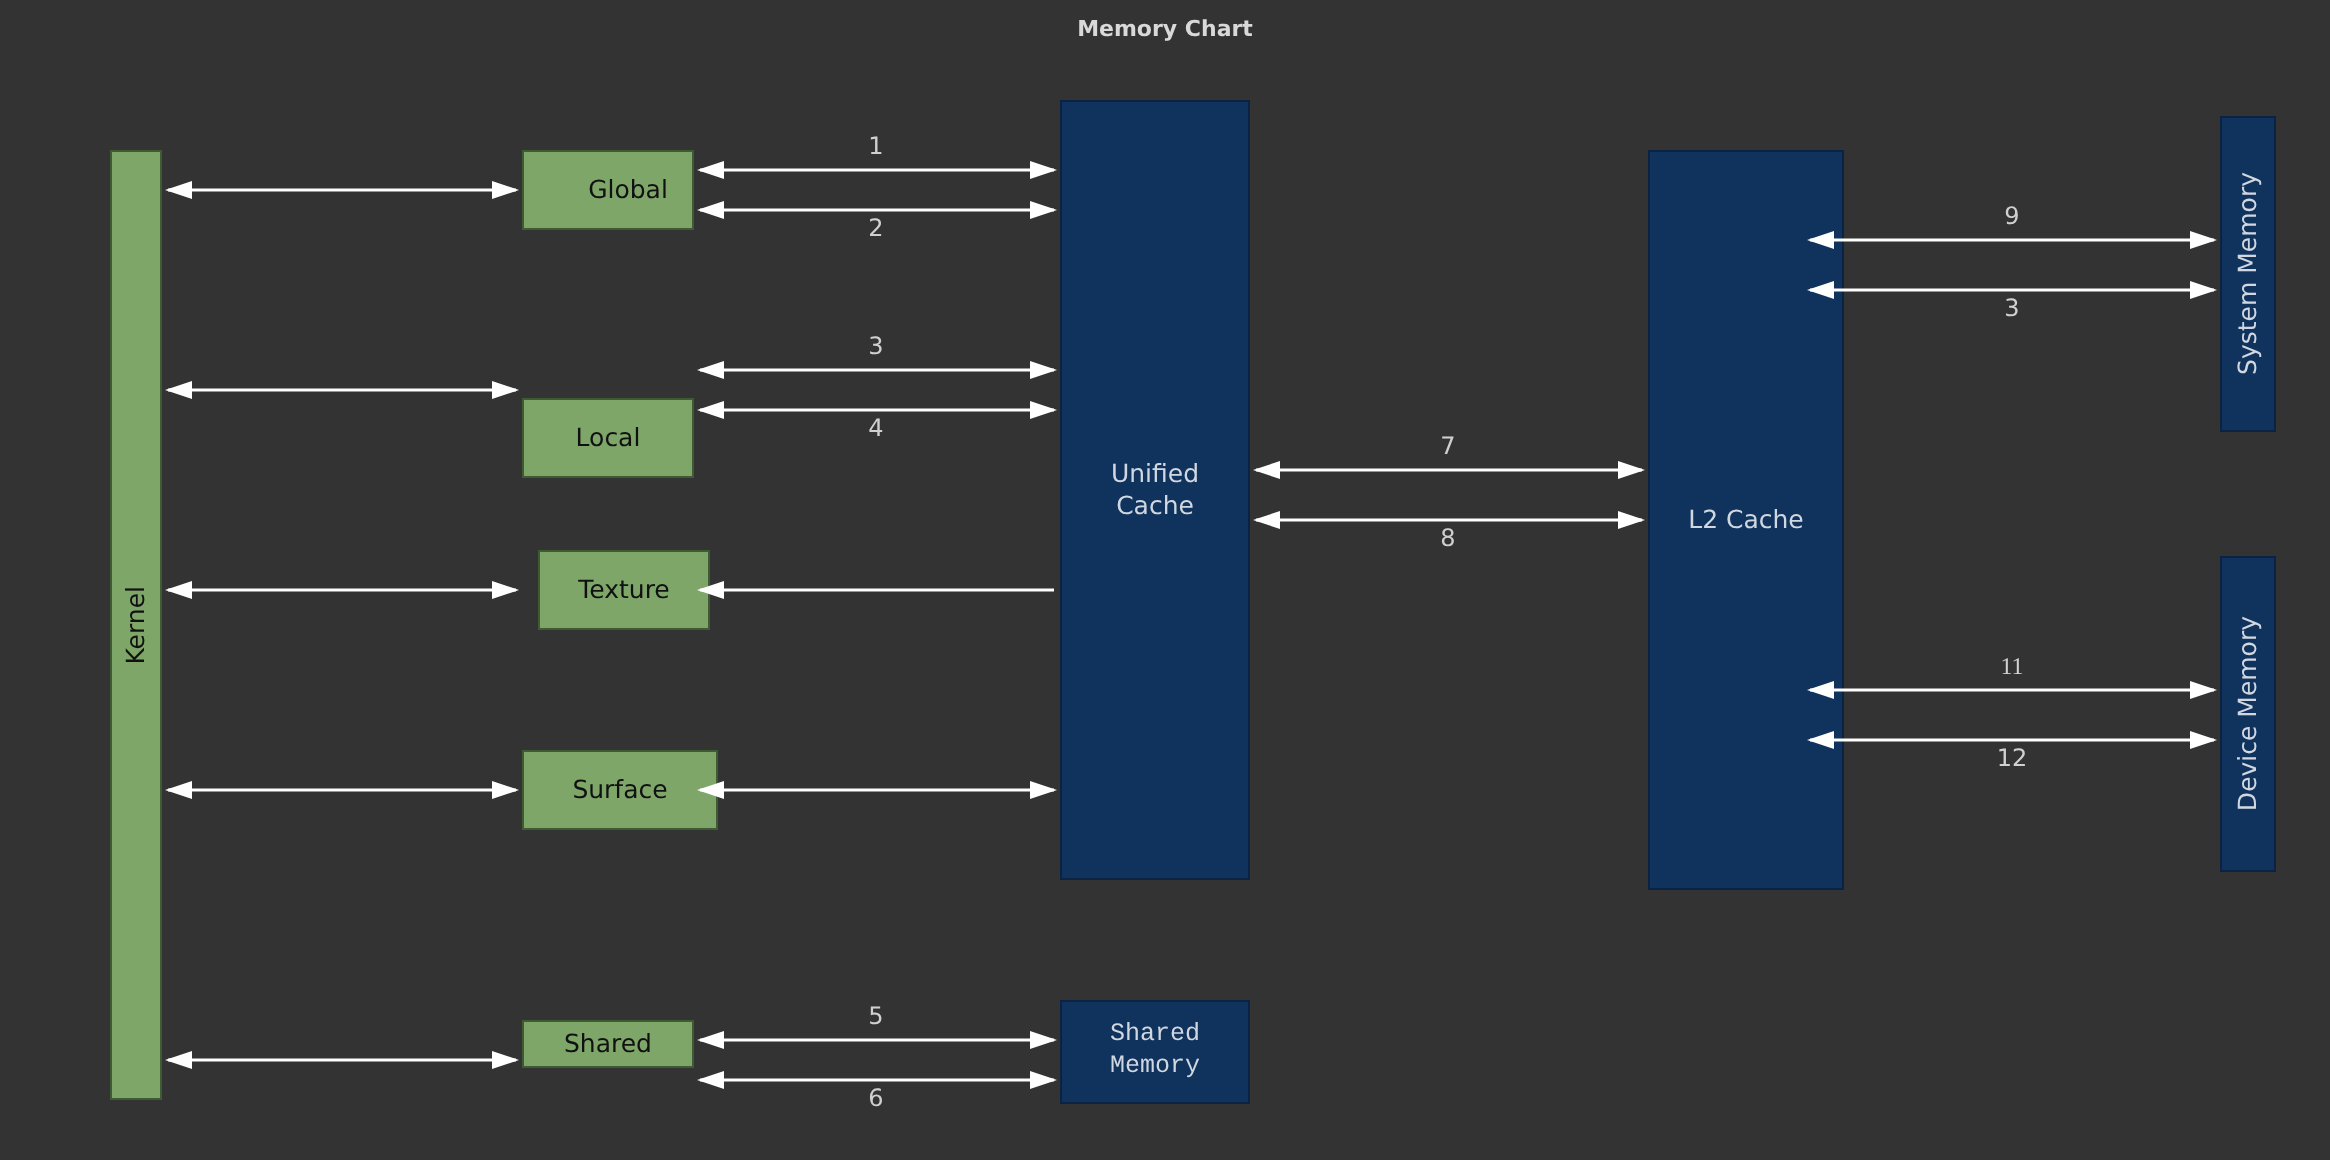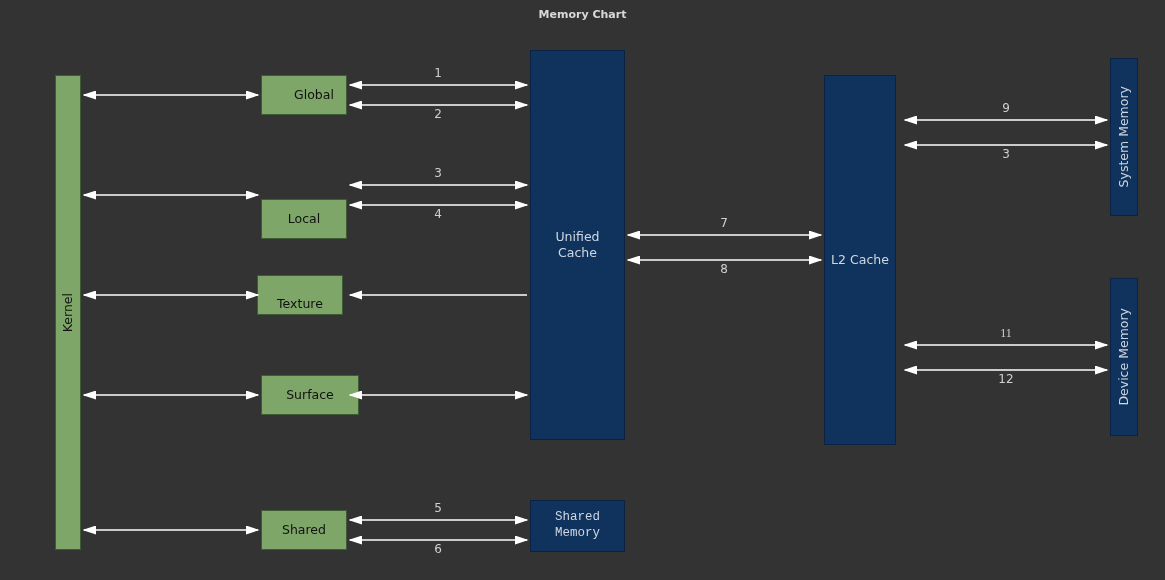--- a/index.html
+++ b/index.html
@@ -70,39 +70,39 @@
 <div class="node green" style="left:55px; top:75px; width:26px; height:475px;">
   <span class="vlabel">Kernel</span>
 </div>
 
 <div class="node green" style="left:261px; top:75px; width:86px; height:40px;padding-left:24px;">
   <span>Global</span>
 </div>
 <div class="node green" style="left:261px; top:175px; width:86px; height:40px;margin-top:24px;">
   <span>Local</span>
 </div>
-<div class="node green" style="left:257px; top:275px; width:86px; height:40px;align-items:flex-end;">
+<div class="node green" style="left:269px; top:275px; width:86px; height:40px;">
   <span>Texture</span>
 </div>
 <div class="node green" style="left:261px; top:375px; width:98px; height:40px;">
   <span>Surface</span>
 </div>
-<div class="node green" style="left:261px; top:510px; width:86px; height:40px;">
+<div class="node green" style="left:261px; top:510px; width:86px; height:24px;">
   <span>Shared</span>
 </div>
 
 <div class="node blue" style="left:530px; top:50px; width:95px; height:390px;">
   <span>Unified Cache</span>
 </div>
 
 <div class="node blue" style="left:530px; top:500px; width:95px; height:52px;font-family:Liberation Mono, monospace;">
   <span>Shared Memory</span>
 </div>
 
-<div class="node blue" style="left:824px; top:75px; width:72px; height:370px;">
+<div class="node blue" style="left:824px; top:75px; width:98px; height:370px;">
   <span>L2 Cache</span>
 </div>
 
 <div class="node blue" style="left:1110px; top:58px; width:28px; height:158px;">
   <span class="vlabel">System Memory</span>
 </div>
 
 <div class="node blue" style="left:1110px; top:278px; width:28px; height:158px;">
   <span class="vlabel">Device Memory</span>
 </div>

